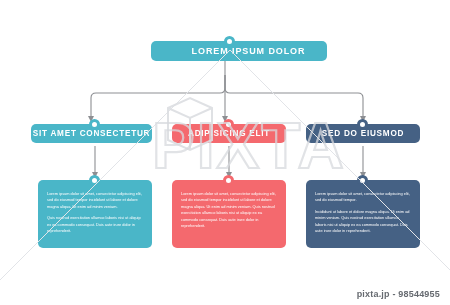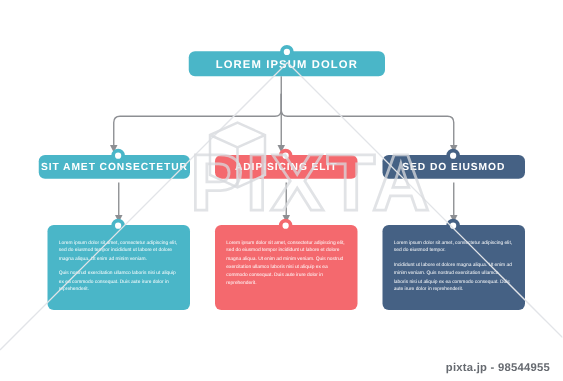--- a/index.html
+++ b/index.html
@@ -180,21 +180,21 @@
     <path class="conn-line" d="M 95 146 L 95 172"></path>
     <path class="conn-line" d="M 229 146 L 229 172"></path>
     <path class="conn-line" d="M 363 146 L 363 172"></path>
 
     <path class="conn-head" d="M 95 178 L 92 172 L 98 172 Z"></path>
     <path class="conn-head" d="M 229 178 L 226 172 L 232 172 Z"></path>
     <path class="conn-head" d="M 363 178 L 360 172 L 366 172 Z"></path>
   </svg>
 
   <div class="knob hdr" style="left: 224px; top: 36px; border-color: rgb(74, 182, 200);"></div>
-  <div id="header-box" style="background: rgb(74, 182, 200);">
+  <div id="header-box" style="background: rgb(74, 182, 200); padding-left: 19px;">
     <span id="header-label">LOREM IPSUM DOLOR</span>
   </div>
 
   <div class="knob" id="l2-knob-0" style="left: 89px; top: 119px; border: 3px solid rgb(74, 182, 200);"></div>
   <div class="l2-box" id="l2-box-0" style="background: rgb(74, 182, 200);">
     <span class="l2-label">SIT AMET CONSECTETUR</span>
   </div>
 
   <div class="knob" id="l2-knob-1" style="left: 223px; top: 119px; border: 3px solid rgb(244, 105, 110);"></div>
   <div class="l2-box" id="l2-box-1" style="background: rgb(244, 105, 110);">

